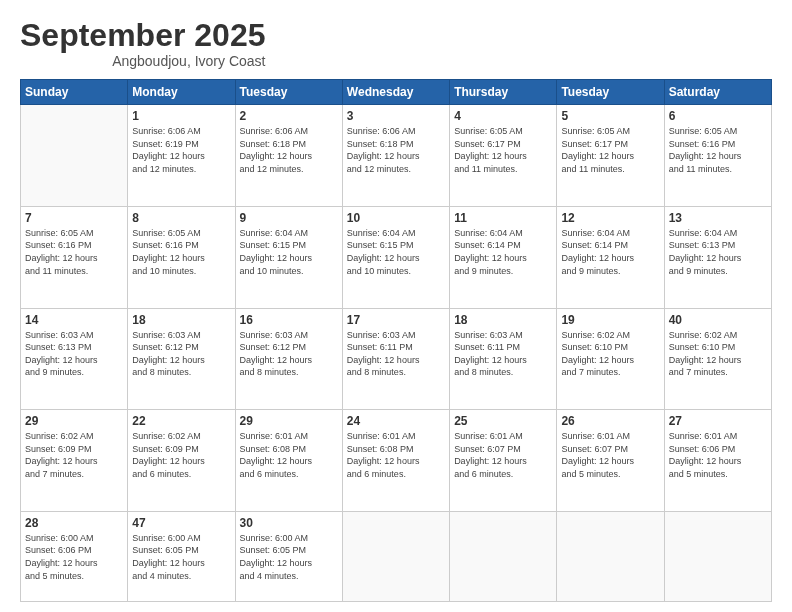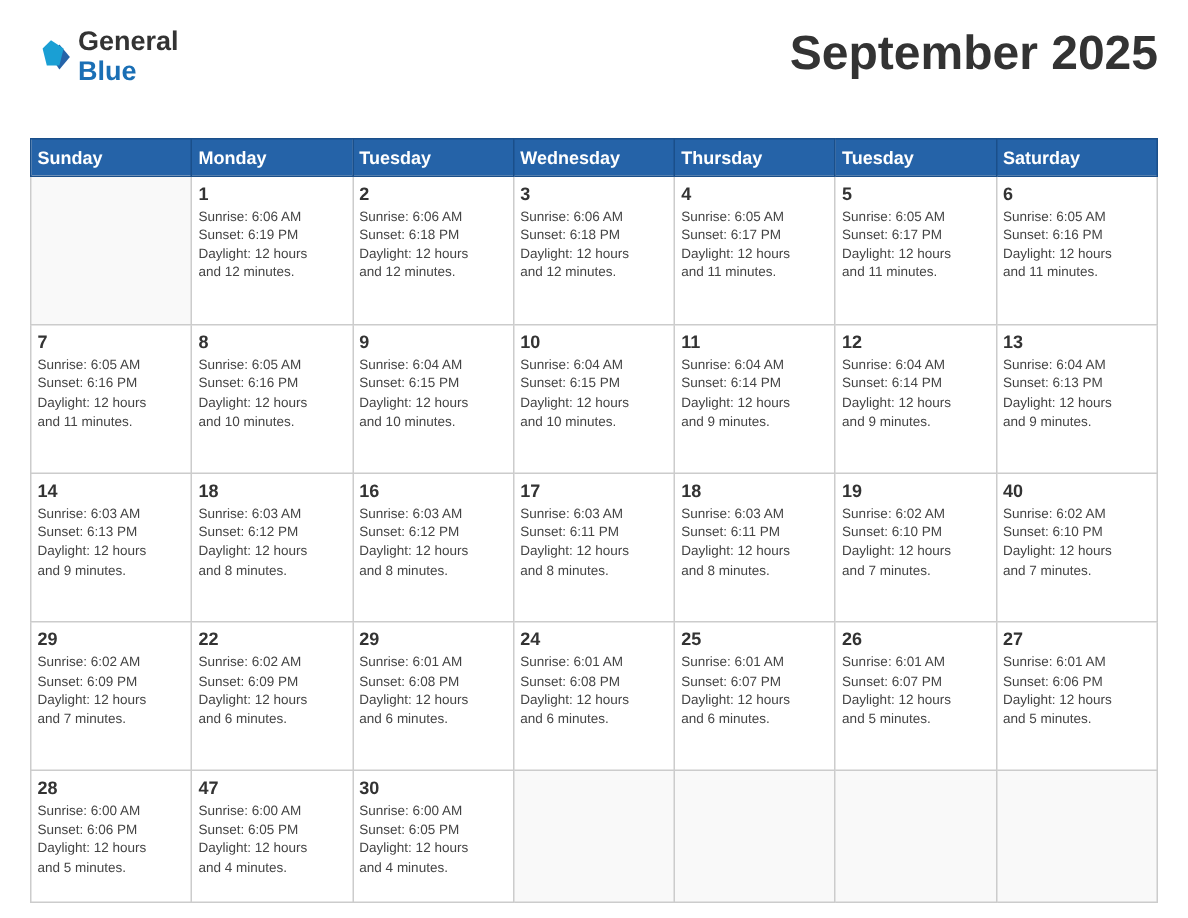--- a/index.html
+++ b/index.html
@@ -51,21 +51,20 @@
     .subtitle {
       font-size: 14px;
       color: #555;
     }
     .calendar {
       flex: 1;
       border: 1px solid #ccc;
       border-collapse: collapse;
       width: 100%;
       table-layout: fixed;
-      margin-top: 24px;
     }
     .calendar th {
       background-color: #2563a8;
       color: #fff;
       font-size: 12px;
       font-weight: bold;
       padding: 5px 4px;
       text-align: left;
       border: 1px solid #1a4f8a;
     }
@@ -94,32 +93,23 @@
     }
     tr:last-child td {
       height: 75px;
     }
   </style>
 </head>
 <body>
 
 <div class="page">
   <div class="header">
-    <div class="logo">
-      <svg class="logo-icon" viewBox="0 0 40 40">
-        <polygon points="28,8 38,20 28,32 20,20" fill="#2563a8"></polygon>
-        <polygon points="20,4 32,12 28,28 16,28 12,12" fill="#1a9fd4"></polygon>
-      </svg>
-      <div class="logo-text">
-        <span class="logo-general">General</span><br>
-        <span class="logo-blue">Blue</span>
-      </div>
-    </div>
     <div class="title-block">
       <div class="month-title">September 2025</div>
+      <div class="subtitle">Angboudjou, Ivory Coast</div>
     </div>
   </div>
 
   <table class="calendar">
     <thead>
       <tr>
         <th>Sunday</th>
         <th>Monday</th>
         <th>Tuesday</th>
         <th>Wednesday</th>

